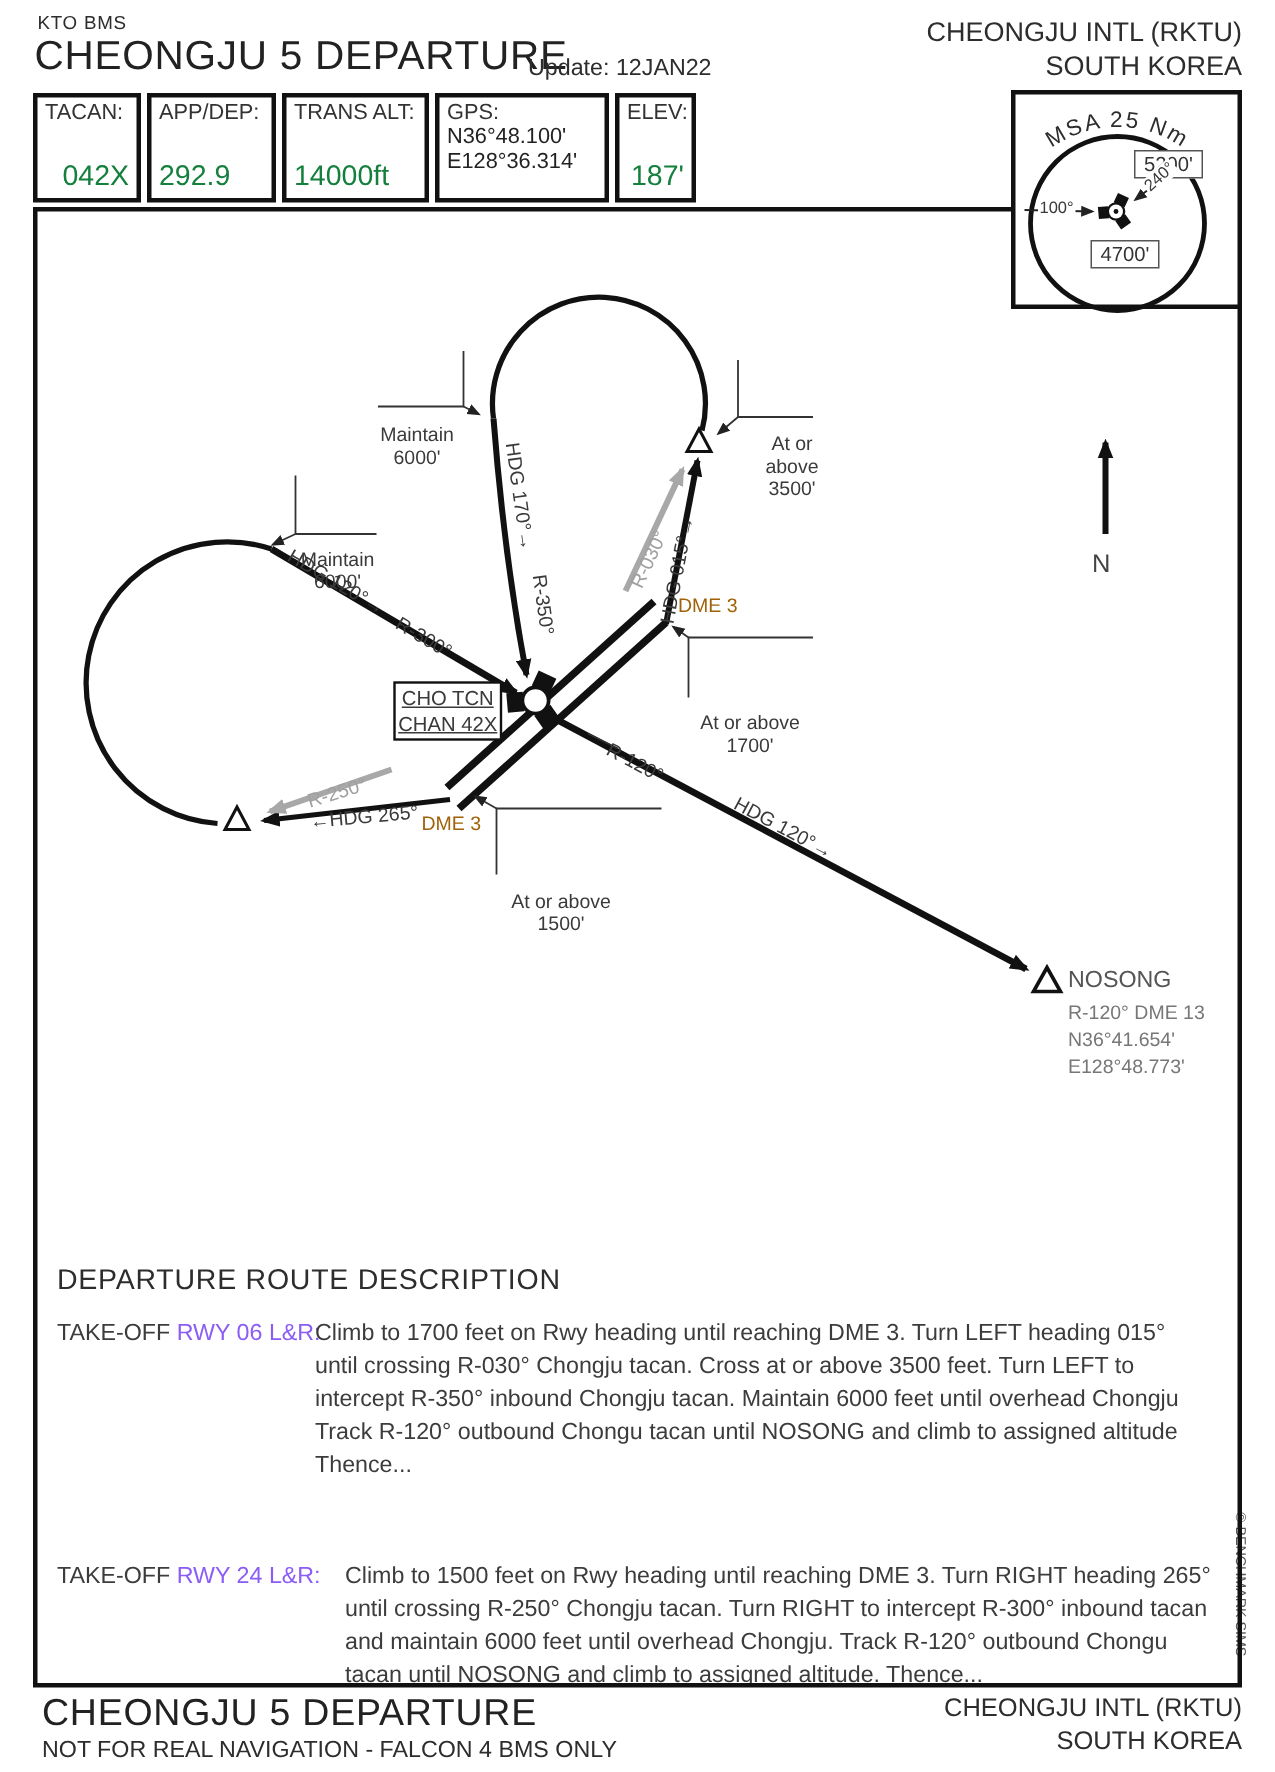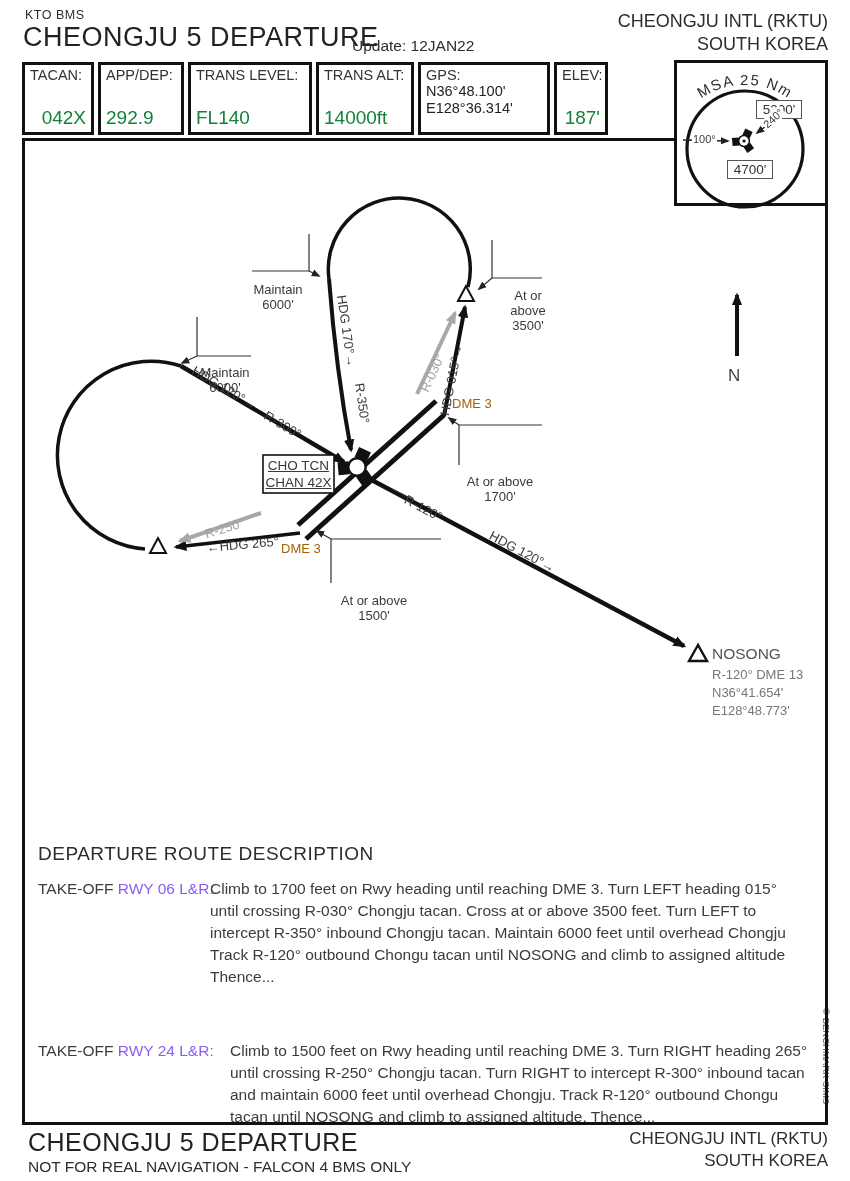--- a/index.html
+++ b/index.html
@@ -63,29 +63,25 @@
 
   <div class="abs info-table">
     <div class="cell" style="width:72px">
       <span class="lbl">TACAN:</span>
       <span class="val right">042X</span>
     </div>
     <div class="cell" style="width:86px">
       <span class="lbl">APP/DEP:</span>
       <span class="val">292.9</span>
     </div>
-    <div class="cell" style="width:124px">
-      <span class="lbl">TRANS LEVEL:</span>
-      <span class="val">FL140</span>
-    </div>
     <div class="cell" style="width:98px">
       <span class="lbl">TRANS ALT:</span>
       <span class="val">14000ft</span>
     </div>
-    <div class="cell" style="width:132px">
+    <div class="cell" style="width:116px">
       <span class="lbl">GPS:</span>
       <span class="gpsline">N36°48.100'</span>
       <span class="gpsline">E128°36.314'</span>
     </div>
     <div class="cell" style="width:54px">
       <span class="lbl">ELEV:</span>
       <span class="val right">187'</span>
     </div>
   </div>
 

